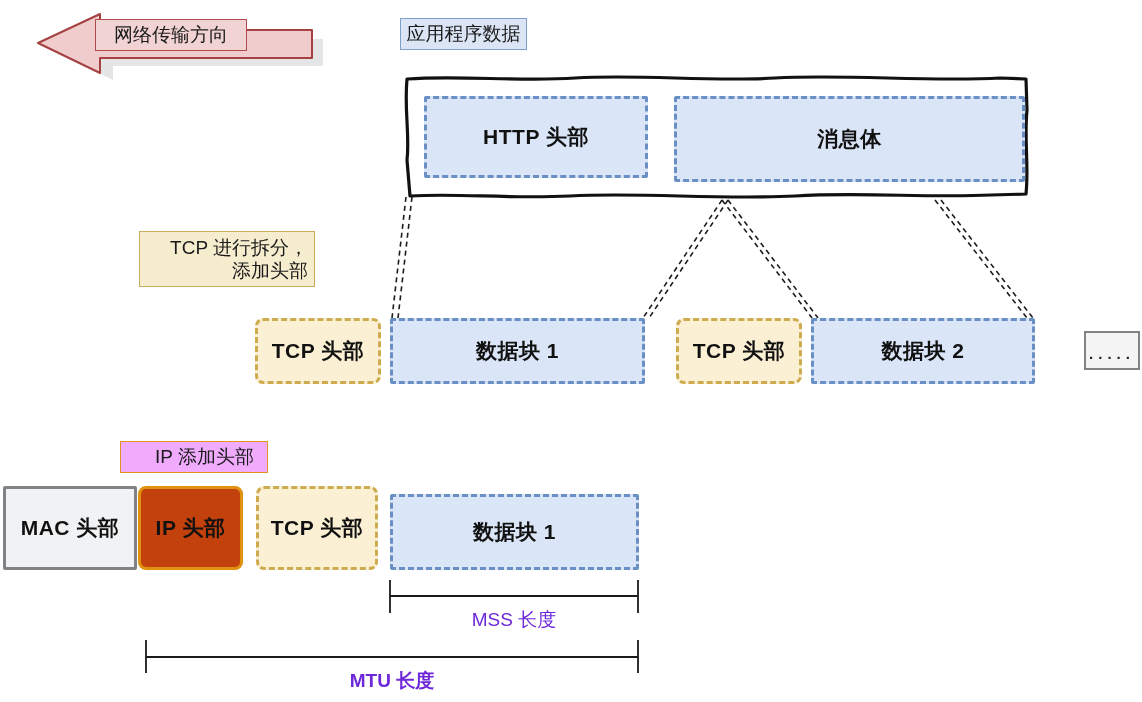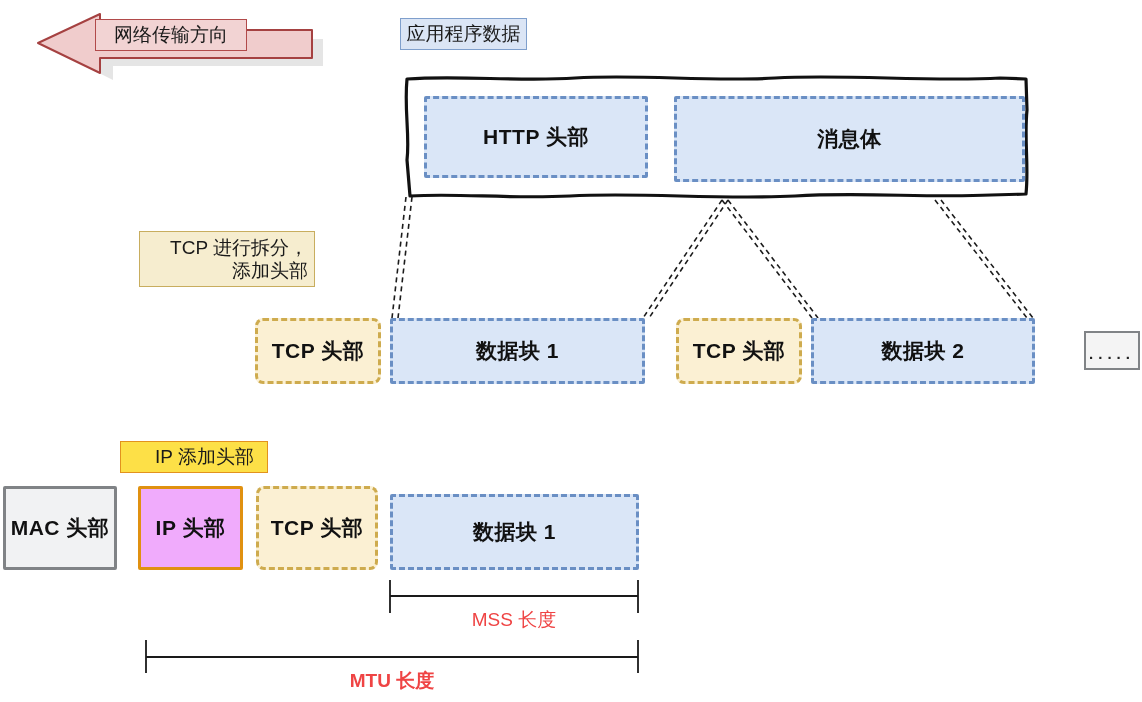--- a/index.html
+++ b/index.html
@@ -31,21 +31,21 @@
     font-size: 19px;
     line-height: 1.22;
     color: #1a1a1a;
     white-space: pre;
     text-align: center;
     padding: 2px 6px;
   }
   .callout-blue  { background: #dbe5f5; border: 1.5px solid #7f9fcc; }
   .callout-red   { background: #f2d3d3; border: 1.5px solid #b14a4a; }
   .callout-cream { background: #f6edcf; border: 1.5px solid #c8ad5e; }
-  .callout-peach { background: #fde047; border: 1.5px solid #e2921e; padding-left: 27px; }
+  .callout-peach { background: #f0abfc; border: 1.5px solid #e2921e; padding-left: 27px; }
 
   
   .block {
     display: flex;
     align-items: center;
     justify-content: center;
     font-size: 21px;
     font-weight: bold;
     color: #111111;
     letter-spacing: 0.5px;
@@ -55,44 +55,44 @@
     background: #dae6f7;
     border: 3px dashed #6a8fc4;
     border-radius: 2px;
   }
   .blk-cream {
     background: #fbf0d3;
     border: 3px dashed #ceab4e;
     border-radius: 8px;
   }
   .blk-peach {
-    background: #f0abfc;
+    background: #c2410c;
     border: 3px solid #e09110;
-    border-radius: 2px;
+    border-radius: 8px;
   }
   .blk-gray {
     background: #f1f2f3;
     border: 3px solid #808386;
     border-radius: 2px;
   }
   .blk-dots {
     background: #f4f4f4;
     border: 2px solid #808386;
     font-size: 15px;
     font-weight: bold;
     letter-spacing: 5px;
     color: #222;
     align-items: flex-end;
     padding-bottom: 6px;
   }
 
   .dim-label {
     position: absolute;
     font-size: 19px;
-    color: #ef4444;
+    color: #6d28d9;
     text-align: center;
     white-space: nowrap;
   }
 </style>
 </head>
 <body>
 
 <svg id="canvas" viewBox="0 0 1142 702" xmlns="http://www.w3.org/2000/svg">
 
   <g>
@@ -160,21 +160,21 @@
 <div class="abs block blk-cream" style="left:255px; top:318px; width:126px; height:66px;">TCP 头部</div>
 
 <div class="abs block blk-blue" style="left:390px; top:318px; width:255px; height:66px;">数据块 1</div>
 
 <div class="abs block blk-cream" style="left:676px; top:318px; width:126px; height:66px;">TCP 头部</div>
 
 <div class="abs block blk-blue" style="left:811px; top:318px; width:224px; height:66px;">数据块 2</div>
 
 <div class="abs block blk-dots" style="left:1084px; top:331px; width:56px; height:39px;">.....</div>
 
-<div class="abs block blk-gray" style="left:3px; top:486px; width:114px; height:84px;">MAC 头部</div>
+<div class="abs block blk-gray" style="left:3px; top:486px; width:134px; height:84px;">MAC 头部</div>
 
 <div class="abs block blk-peach" style="left:138px; top:486px; width:105px; height:84px;">IP 头部</div>
 
 <div class="abs block blk-cream" style="left:256px; top:486px; width:122px; height:84px;">TCP 头部</div>
 
 <div class="abs block blk-blue" style="left:390px; top:494px; width:249px; height:76px;">数据块 1</div>
 
 <div class="dim-label" style="left:390px; top:607px; width:248px;">MSS 长度</div>
 
 <div class="dim-label" style="left:146px; top:668px; width:492px;font-weight:bold;">MTU 长度</div>

